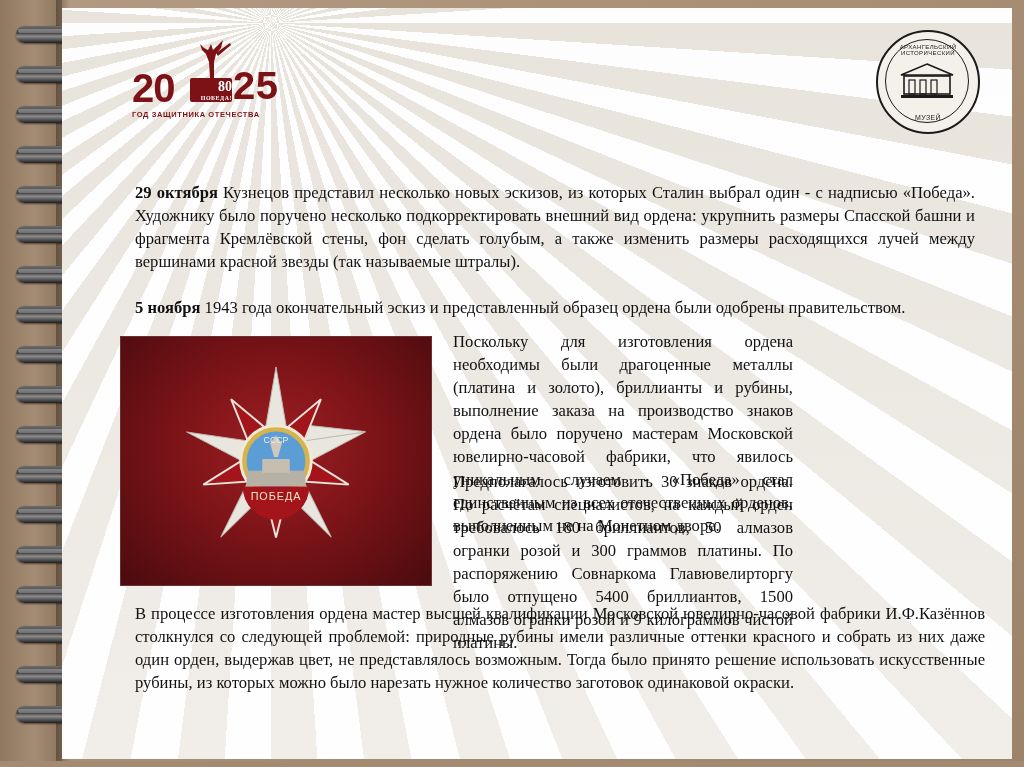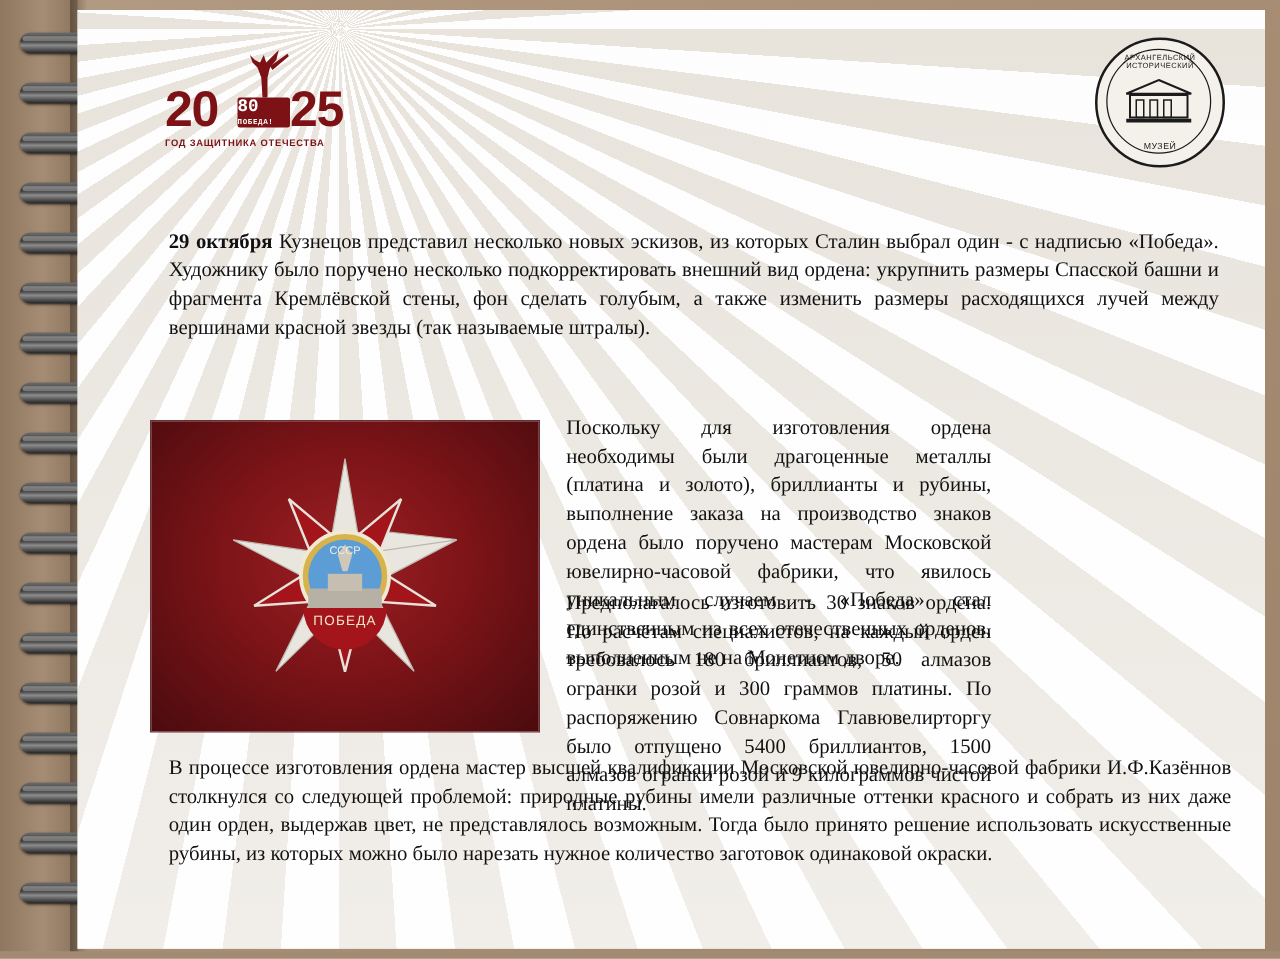--- a/index.html
+++ b/index.html
@@ -109,38 +109,38 @@
     font-family: "Liberation Sans", sans-serif;
     font-weight: bold;
     font-size: 40px;
     color: #7c1216;
     letter-spacing: -1px;
   }
   .logo-80 .big-year2 {
     position: absolute;
     left: 100px;
     top: 28px;
-    font-family: Liberation Sans, sans-serif;
+    font-family: Liberation Mono, monospace;
     font-weight: bold;
     font-size: 40px;
     color: #7c1216;
     letter-spacing: -1px;
   }
   .logo-80 .badge80 {
     position: absolute;
     left: 58px;
     top: 40px;
     width: 42px;
     height: 24px;
     background: #7c1216;
     color: #ffffff;
-    font-family: Liberation Mono, monospace;
+    font-family: Liberation Serif, serif;
     font-size: 14px;
     font-weight: bold;
-    text-align: left;
+    text-align: right;
     line-height: 17px;
     border-radius: 2px;
   }
   .logo-80 .badge80 small {
     display: block;
     font-size: 6px;
     line-height: 6px;
     letter-spacing: 0.5px;
   }
   .logo-80 .statue {
@@ -311,20 +311,23 @@
           <rect x="3" y="33" width="52" height="3" fill="#1b1b1b"></rect>
         </svg>
         <div class="museum-text-bottom">МУЗЕЙ</div>
       </div>
 
 
       <div class="para" id="p1">
         <b>29 октября</b><span> Кузнецов представил несколько новых эскизов, из которых Сталин выбрал один - с надписью «Победа». Художнику было поручено несколько подкорректировать внешний вид ордена: укрупнить размеры Спасской башни и фрагмента Кремлёвской стены, фон сделать голубым, а также изменить размеры расходящихся лучей между вершинами красной звезды (так называемые штралы).</span>
       </div>
 
+      <div class="para" id="p2">
+        <b>5 ноября</b><span> 1943 года окончательный эскиз и представленный образец ордена были одобрены правительством.</span>
+      </div>
 
       <div class="photo">
         <svg class="star" viewBox="0 0 200 200">
           <g transform="translate(100,100)">
             <g fill="#e9e6e0" stroke="#bdb8ae" stroke-width="1">
               <polygon points="0,-96 12,-26 0,-6 -12,-26"></polygon>
               <polygon points="91,-30 24,-10 6,-20 18,-38" transform="rotate(0)"></polygon>
               <polygon points="0,-96 12,-26 0,-6 -12,-26" transform="rotate(72)"></polygon>
               <polygon points="0,-96 12,-26 0,-6 -12,-26" transform="rotate(144)"></polygon>
               <polygon points="0,-96 12,-26 0,-6 -12,-26" transform="rotate(216)"></polygon>

